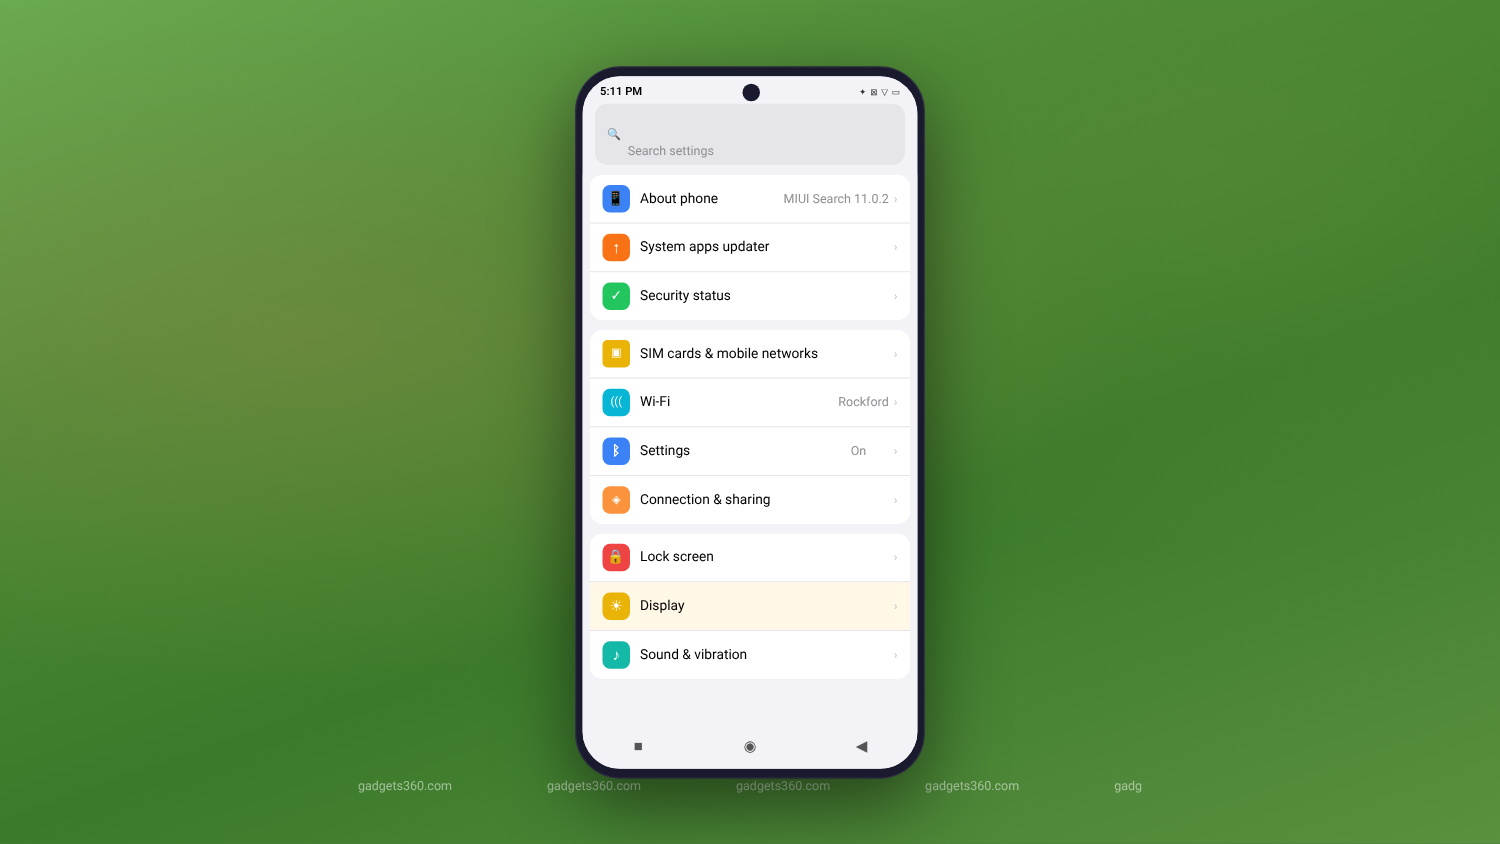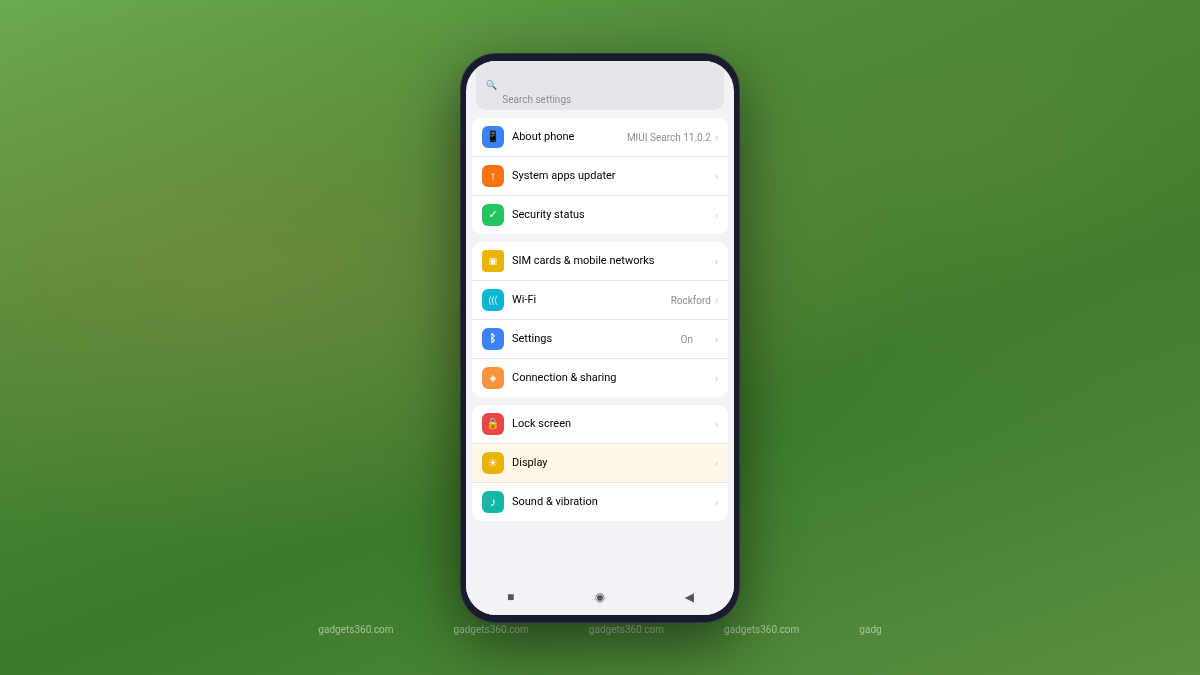--- a/index.html
+++ b/index.html
@@ -218,21 +218,21 @@
       height: 20px;
     }
 
     
     .bottom-watermarks {
       position: absolute;
       bottom: 40px;
       left: 0;
       right: 0;
       display: flex;
-      gap: 60px;
+      gap: 76px;
       justify-content: center;
       pointer-events: none;
     }
     .wm {
       color: rgba(255,255,255,0.5);
       font-size: 10px;
       white-space: nowrap;
     }
   </style>
 </head>
@@ -246,20 +246,30 @@
   <span class="wm">gadgets360.com</span>
   <span class="wm">gadgets360.com</span>
   <span class="wm">gadgets360.com</span>
   <span class="wm">gadg</span>
 </div>
 
 <div class="phone-scene">
   <div class="phone">
     <div class="screen">
 
+      <div class="status-bar">
+        <span class="status-time">5:11 PM</span>
+        <div class="camera-notch"></div>
+        <div class="status-icons">
+          <span>✦</span>
+          <span>⊠</span>
+          <span>▽</span>
+          <span>▭</span>
+        </div>
+      </div>
 
 
       <div class="search-bar">
         <span class="search-icon-svg">🔍</span>
         <span class="search-placeholder">Search settings</span>
       </div>
 
       <div class="settings-list">
 
         <div class="settings-group">

